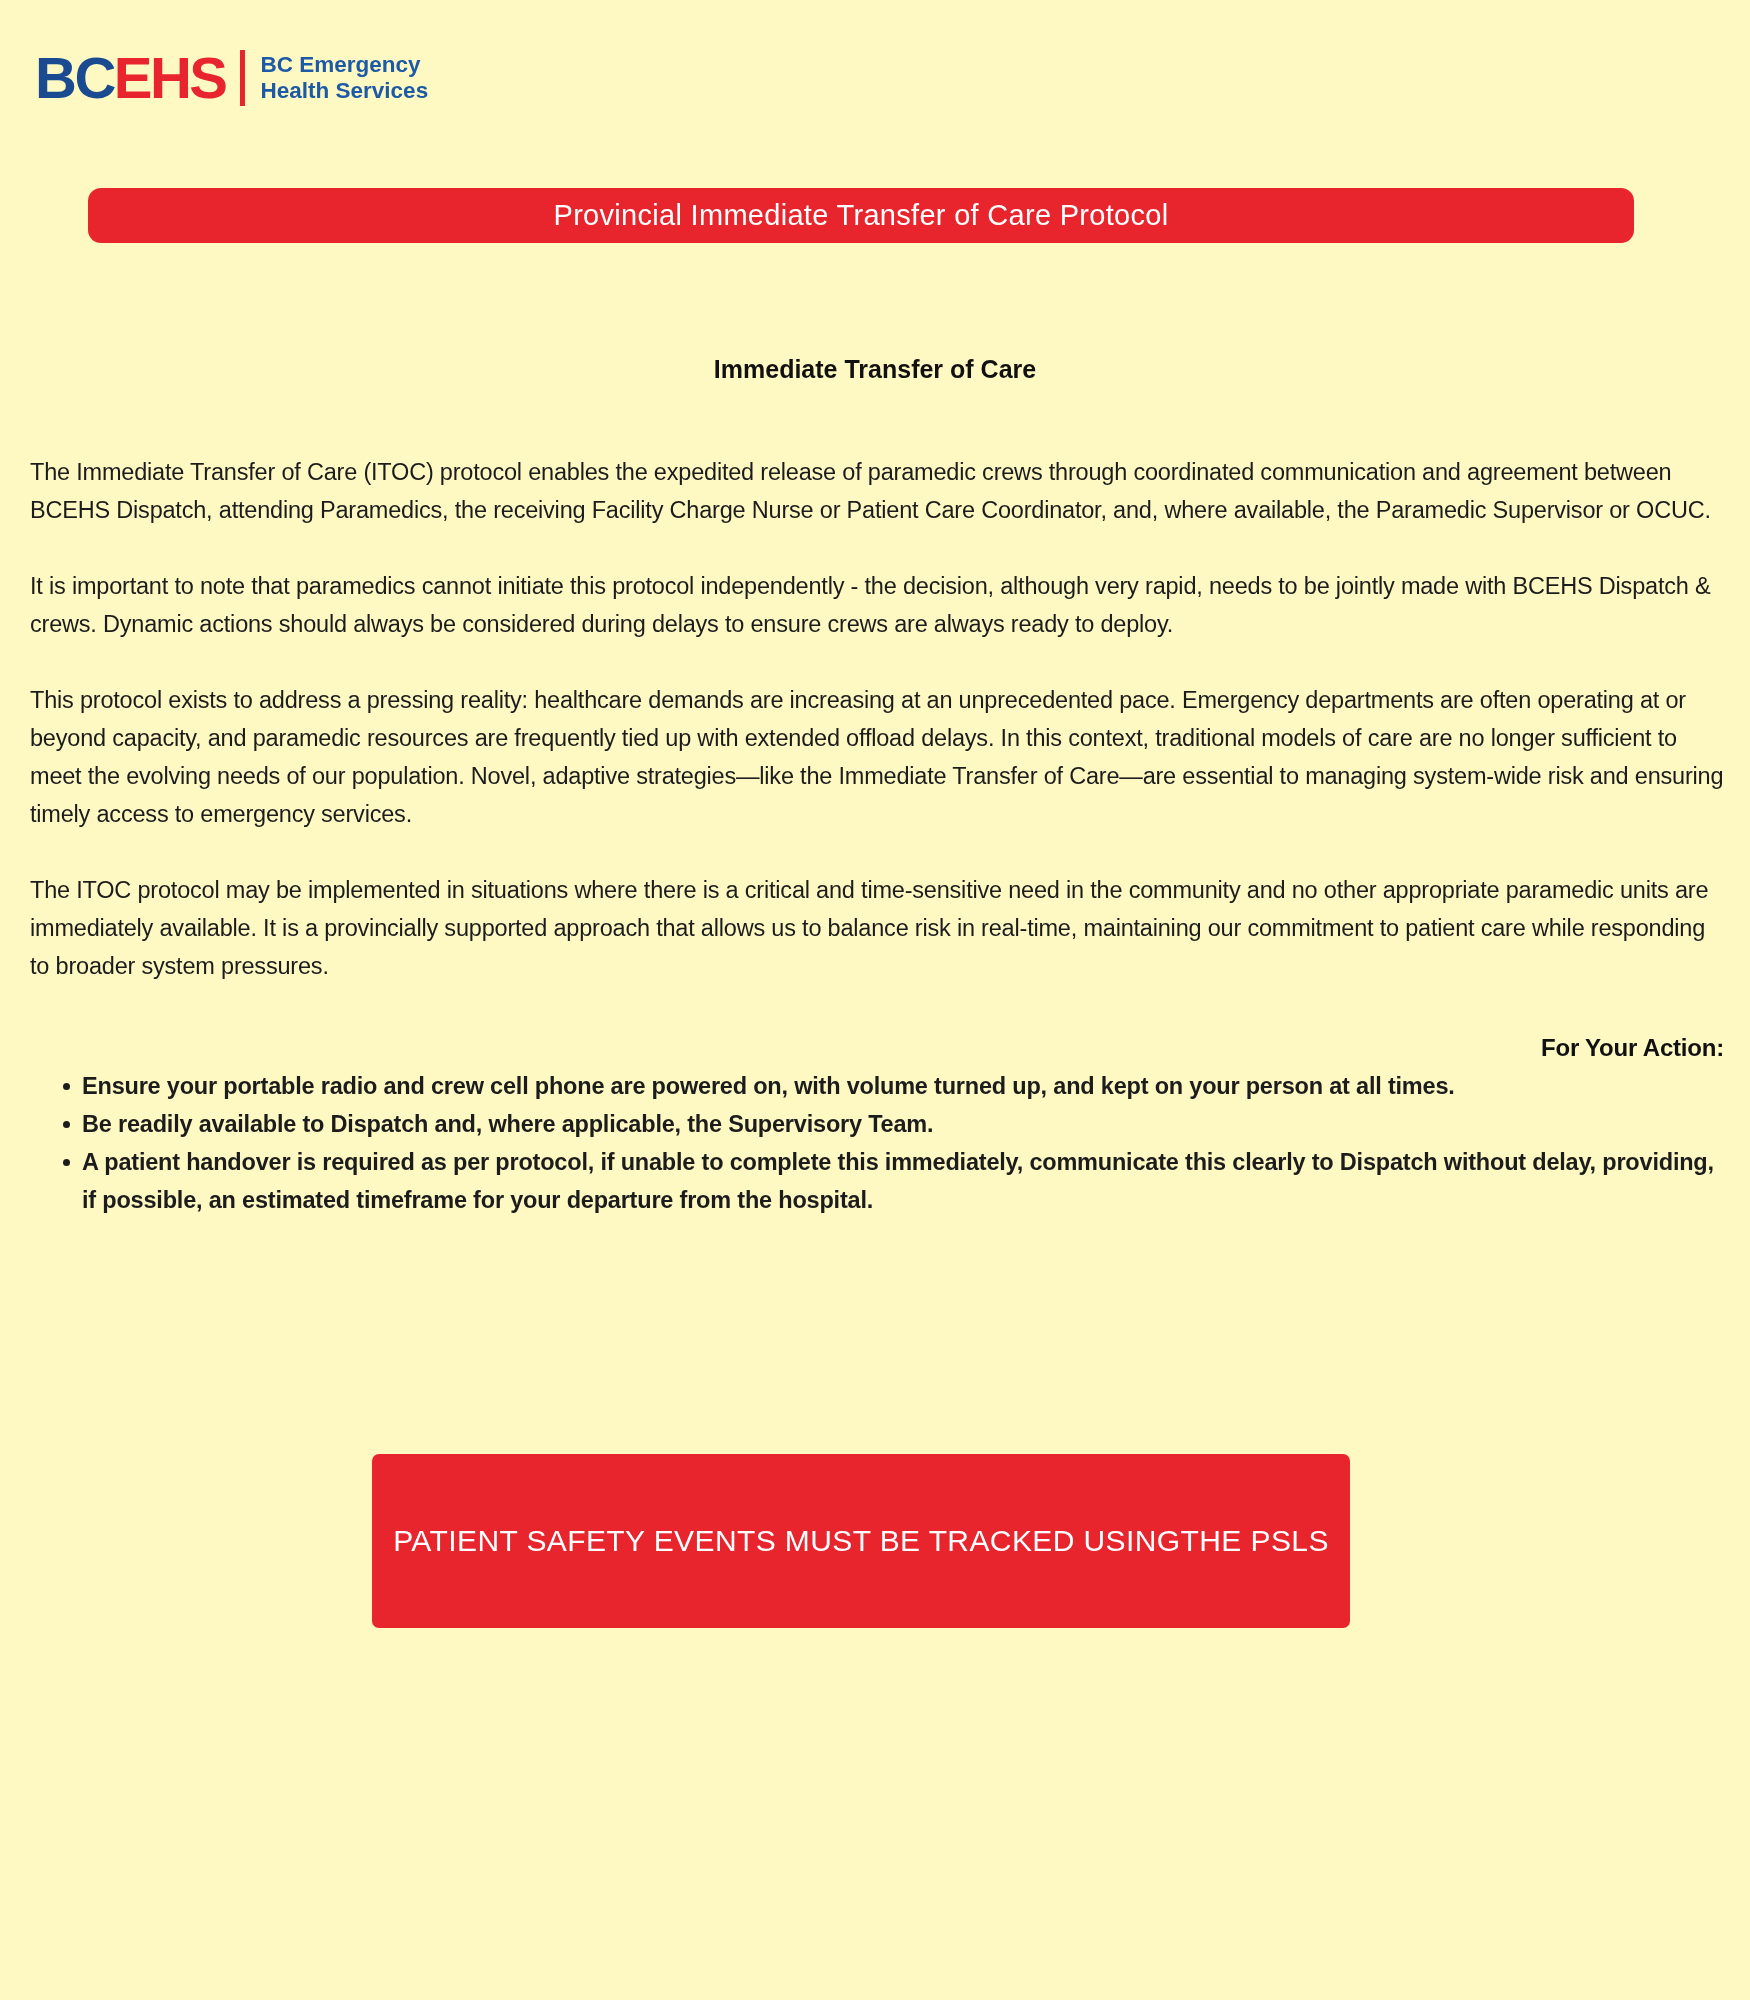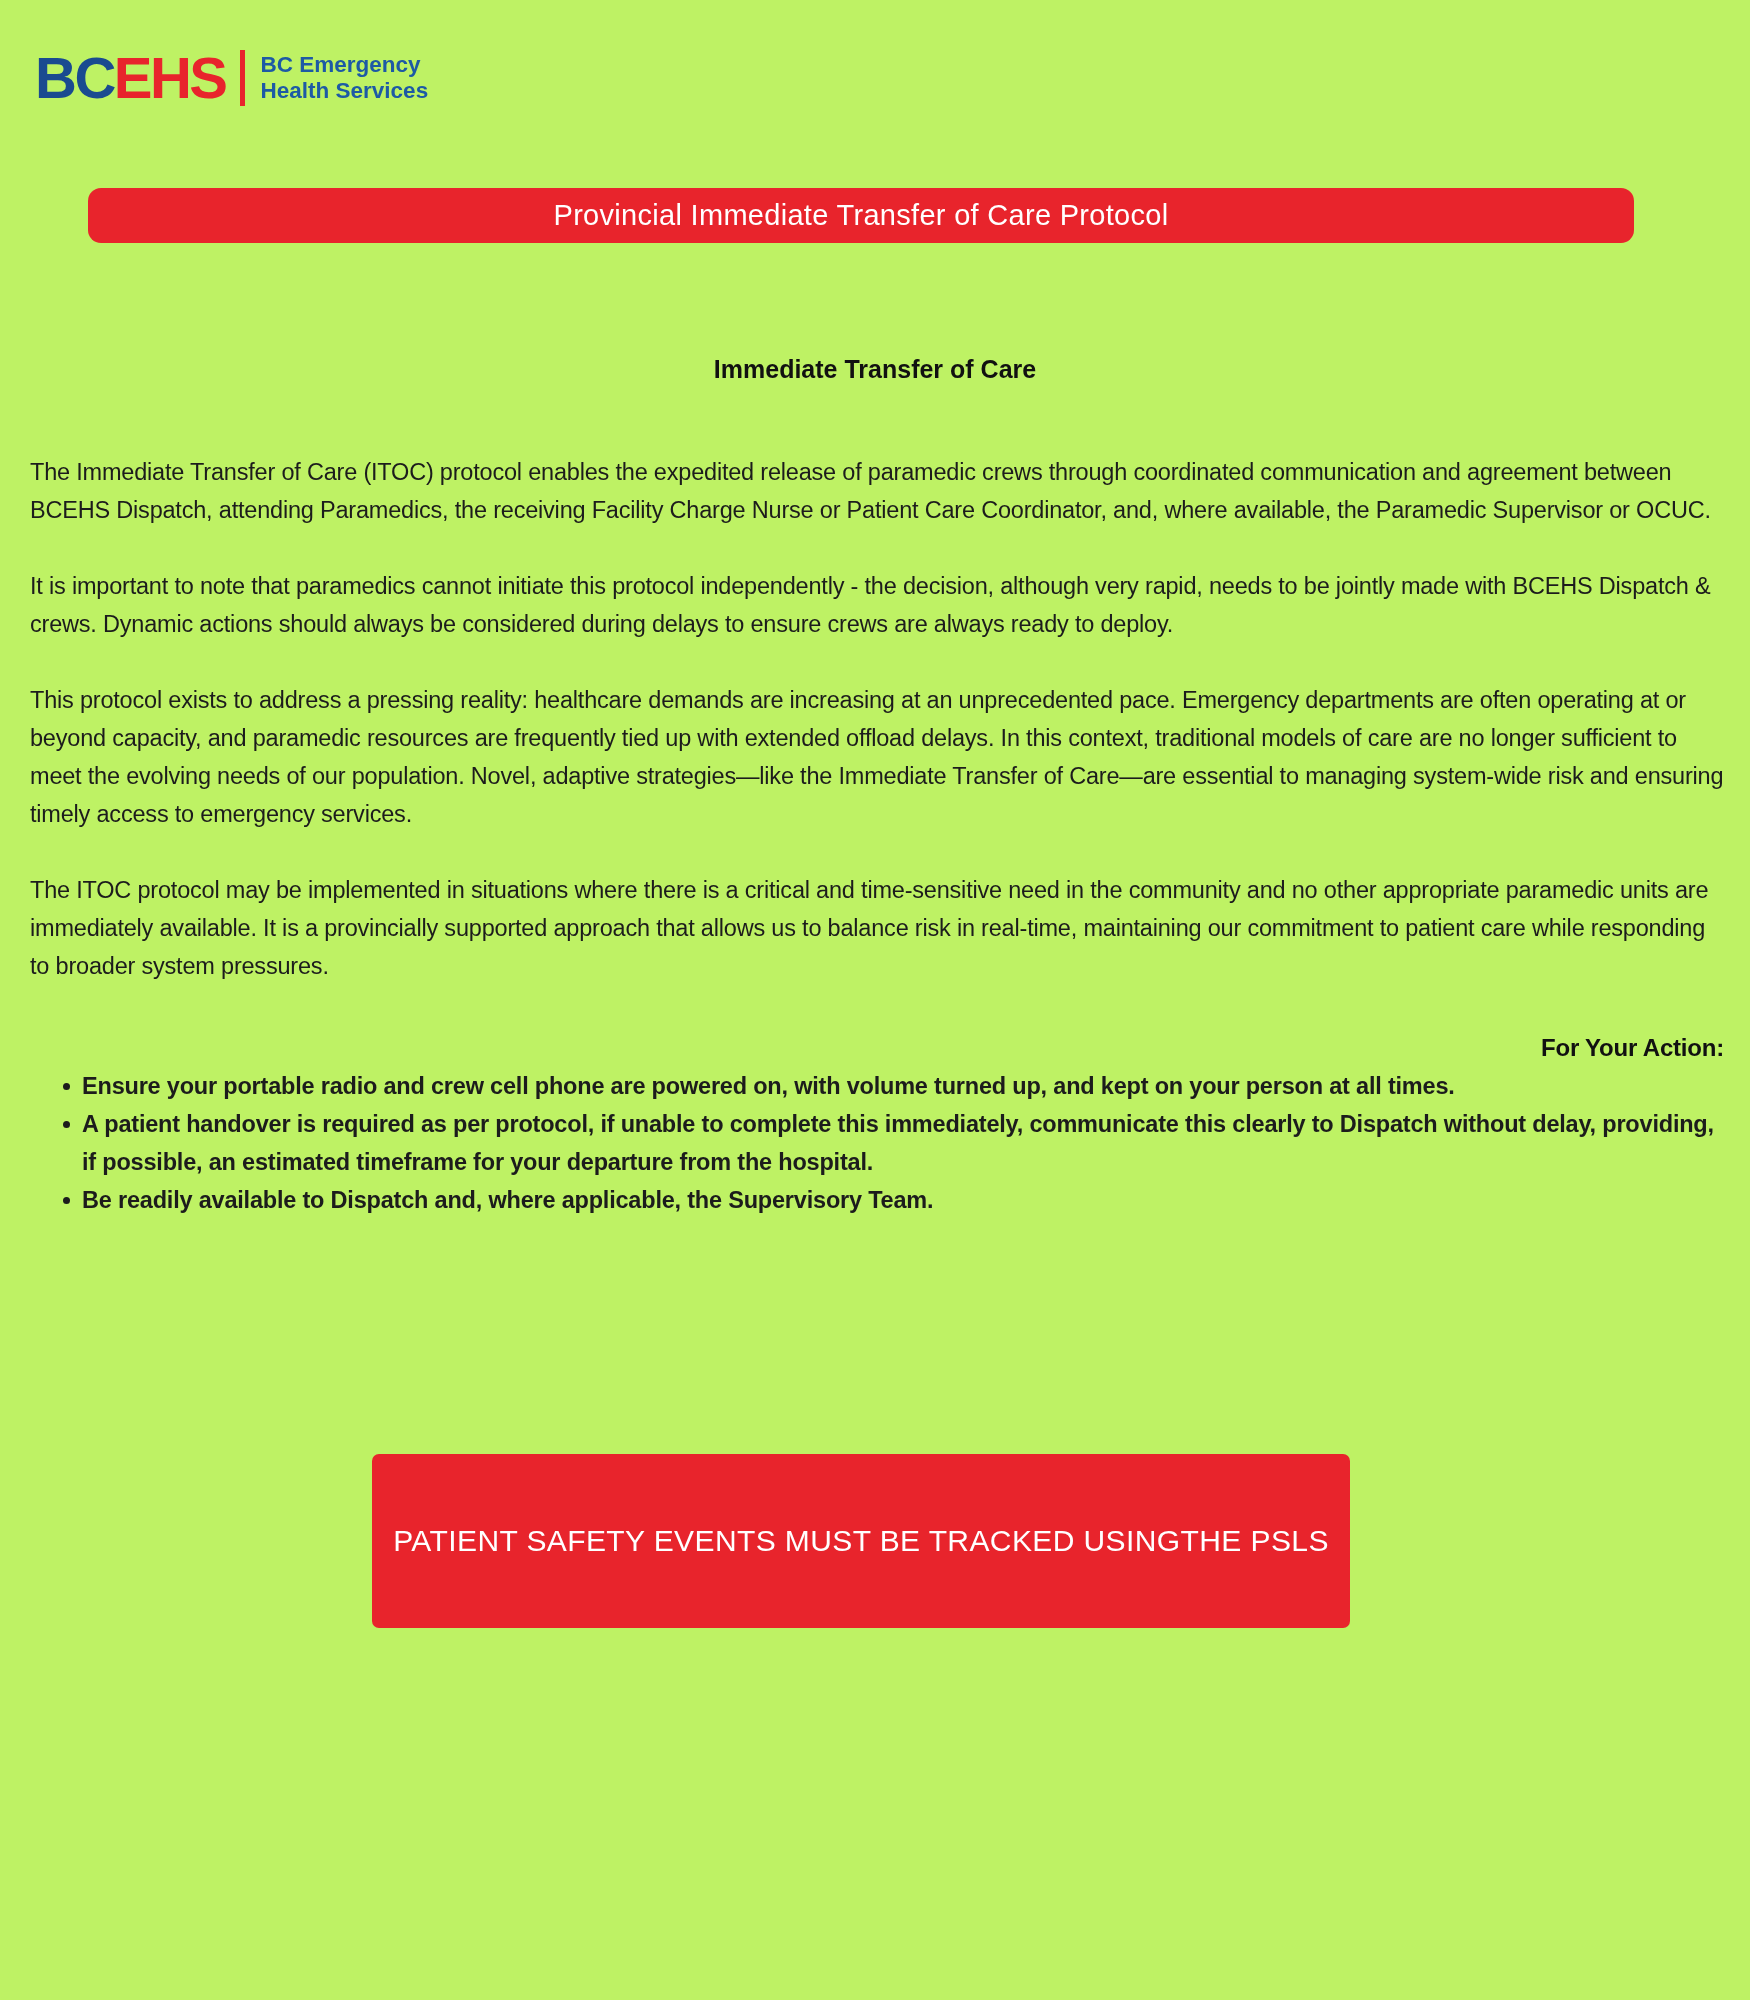--- a/index.html
+++ b/index.html
@@ -1,21 +1,21 @@
 <!DOCTYPE html>
 <html><head>
 <meta charset="utf-8">
 <style>
   * { margin: 0; padding: 0; box-sizing: border-box; }
   html, body { background: #ffffff; }
   .page {
     position: relative;
     width: 1750px;
     height: 2000px;
-    background: #bef264;
+    background: #fef9c3;
     overflow: hidden;
     font-family: "Liberation Sans", sans-serif;
     color: #1a1a1a;
   }
 
   
   .logo-row {
     display: flex;
     align-items: center;
     margin: 46px 0 0 35px;
@@ -154,22 +154,22 @@
   <div class="content">
     <p class="para">The Immediate Transfer of Care (ITOC) protocol enables the expedited release of paramedic crews through coordinated communication and agreement between BCEHS Dispatch, attending Paramedics, the receiving Facility Charge Nurse or Patient Care Coordinator, and, where available, the Paramedic Supervisor or OCUC.</p>
     <p class="para">It is important to note that paramedics cannot initiate this protocol independently - the decision, although very rapid, needs to be jointly made with BCEHS Dispatch &amp; crews. Dynamic actions should always be considered during delays to ensure crews are always ready to deploy.</p>
     <p class="para">This protocol exists to address a pressing reality: healthcare demands are increasing at an unprecedented pace. Emergency departments are often operating at or beyond capacity, and paramedic resources are frequently tied up with extended offload delays. In this context, traditional models of care are no longer sufficient to meet the evolving needs of our population. Novel, adaptive strategies—like the Immediate Transfer of Care—are essential to managing system-wide risk and ensuring timely access to emergency services.</p>
     <p class="para">The ITOC protocol may be implemented in situations where there is a critical and time-sensitive need in the community and no other appropriate paramedic units are immediately available. It is a provincially supported approach that allows us to balance risk in real-time, maintaining our commitment to patient care while responding to broader system pressures.</p>
 
     <div class="action-heading">For Your Action:</div>
 
     <ul class="bullets">
       <li>Ensure your portable radio and crew cell phone are powered on, with volume turned up, and kept on your person at all times.</li>
+      <li>Be readily available to Dispatch and, where applicable, the Supervisory Team.</li>
       <li>A patient handover is required as per protocol, if unable to complete this immediately, communicate this clearly to Dispatch without delay, providing, if possible, an estimated timeframe for your departure from the hospital.</li>
-      <li>Be readily available to Dispatch and, where applicable, the Supervisory Team.</li>
     </ul>
   </div>
 
   <div class="safety-box">
     <div class="safety-line">PATIENT SAFETY EVENTS MUST BE TRACKED USING</div>
     <div class="safety-line">THE PSLS</div>
   </div>
 
 </div>
 

